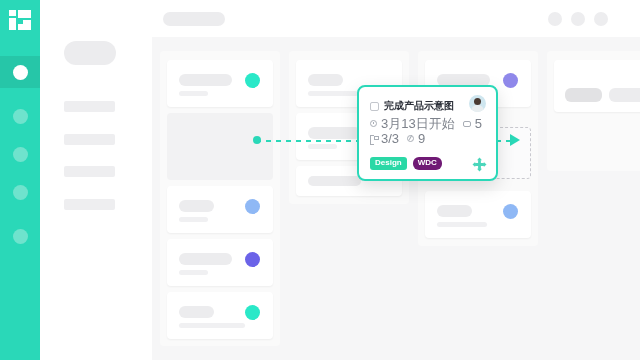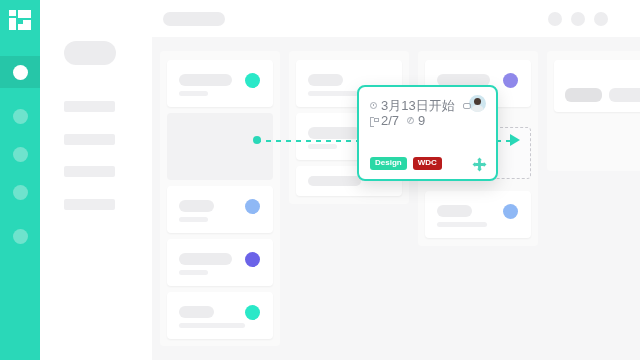--- a/index.html
+++ b/index.html
@@ -219,21 +219,21 @@
     position: absolute; left: 11px; bottom: 9px;
     display: flex; gap: 6px; align-items: flex-end;
   }
   .tag {
     display: inline-block;
     font-size: 8px; color: #ffffff;
     padding: 2px 5px; border-radius: 3px;
     line-height: 1.1; font-weight: bold;
   }
   .tag.design { background: #2ad8a6; }
-  .tag.wdc { background: #b91c1c; }
+  .tag.wdc { background: #701a75; border-radius: 6px; }
   .dc-handle {
     position: absolute; right: 9px; bottom: 7px;
     width: 15px; height: 15px;
   }
   .dc-handle svg { display: block; }
 </style>
 </head>
 <body>
 
 <div id="app">
@@ -350,36 +350,40 @@
       <div class="ln" style="left:55px; top:28px; width:37px; height:14px;"></div>
     </div>
   </div>
 
   <div class="dragdot"></div>
   <div class="dragpath"></div>
   <div class="dragarrow"></div>
 
   <div class="dragcard">
 
+    <div class="dc-title-row">
+      <div class="dc-check"></div>
+      <div class="dc-title">完成产品示意图</div>
+    </div>
 
     <div class="dc-avatar">
       <div class="body"></div>
       <div class="head"></div>
     </div>
 
     <div class="dc-meta">
       <span class="mini-ico ico-clock"></span>
       <span class="txt">3月13日开始</span>
       <span class="mini-ico ico-comment" style="margin-left:4px"></span>
       <span class="txt">5</span>
     </div>
 
     <div class="dc-meta">
       <span class="mini-ico ico-check-list"></span>
-      <span class="txt">2/7</span>
+      <span class="txt">3/3</span>
       <span class="mini-ico ico-clip" style="margin-left:4px"></span>
       <span class="txt">9</span>
     </div>
 
     <div class="dc-tags">
       <span class="tag design">Design</span>
       <span class="tag wdc">WDC</span>
     </div>
 
     <div class="dc-handle">

